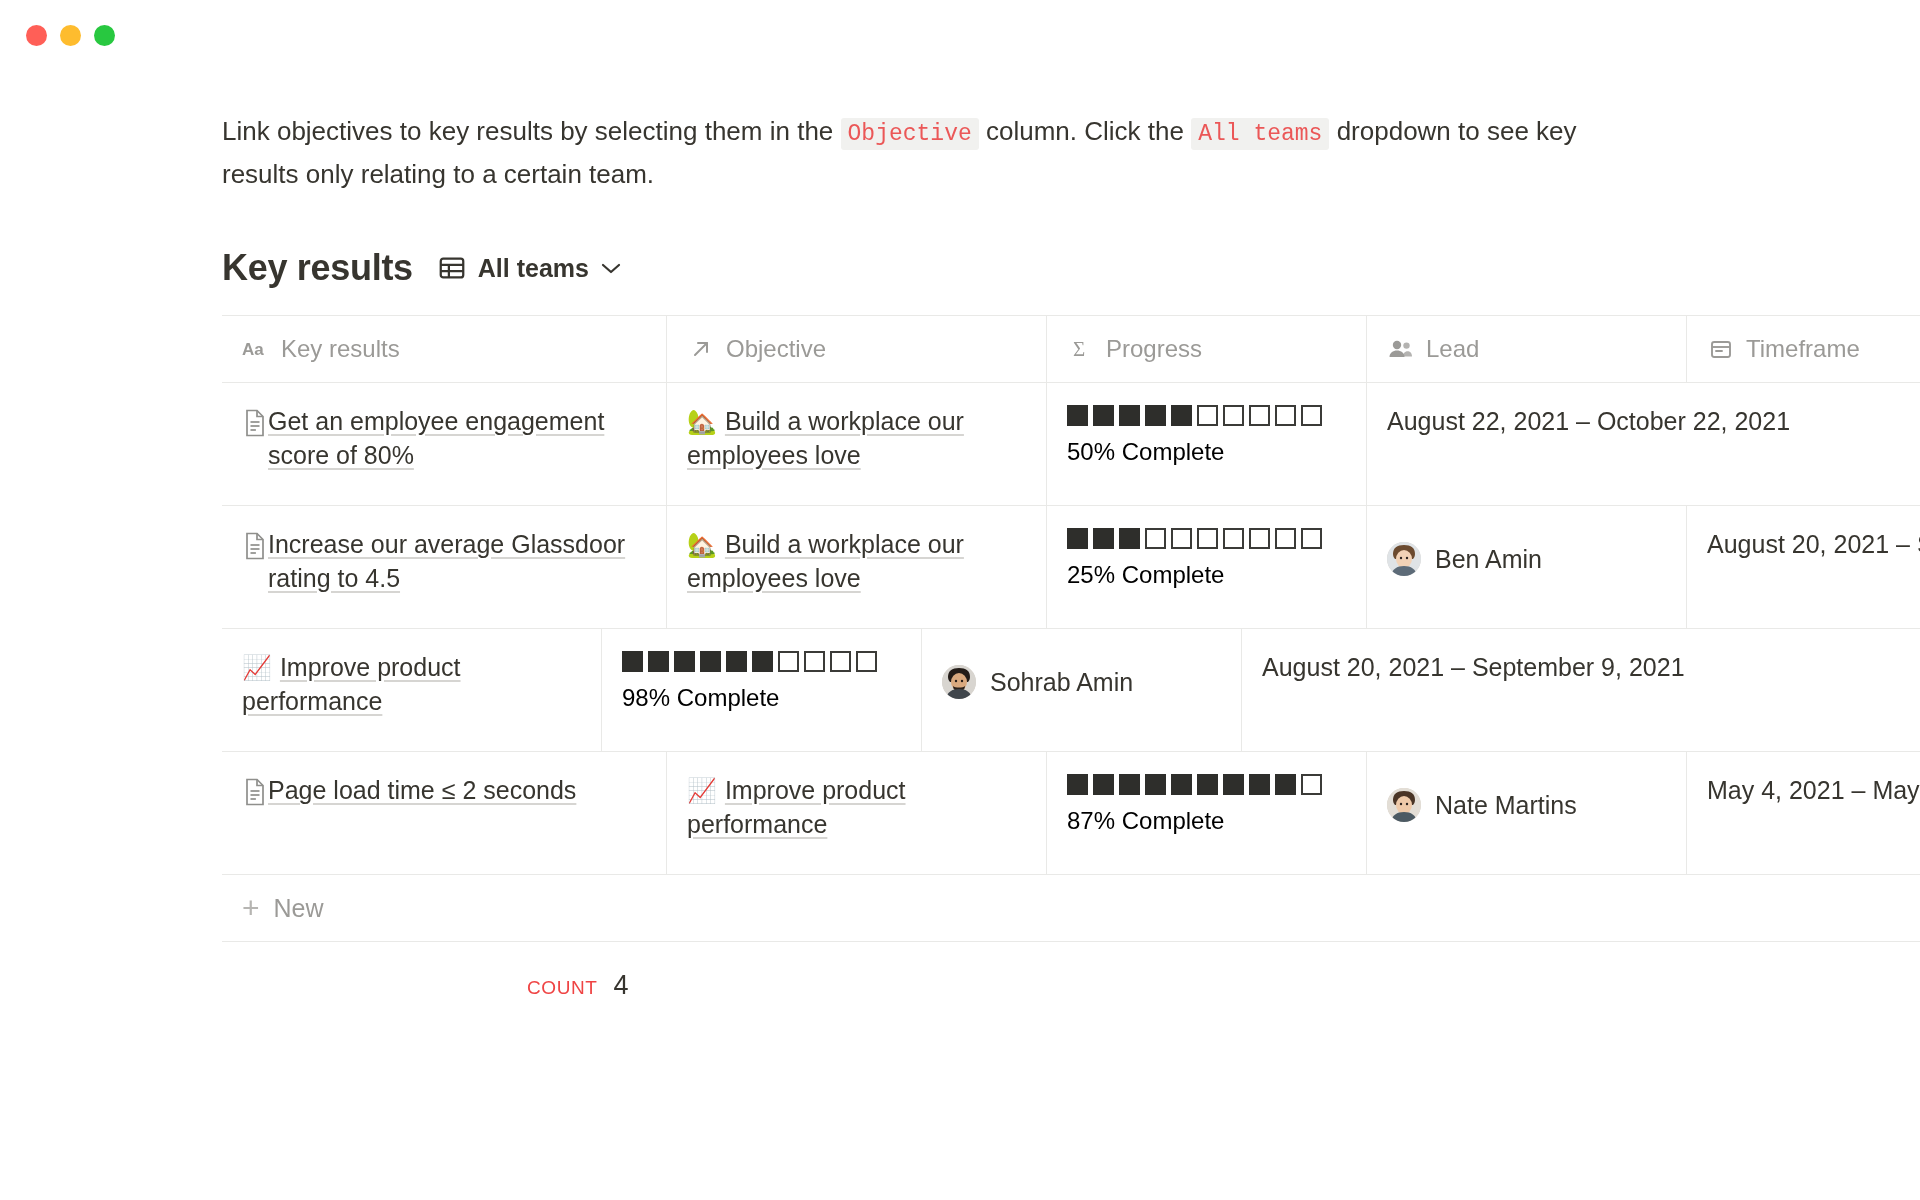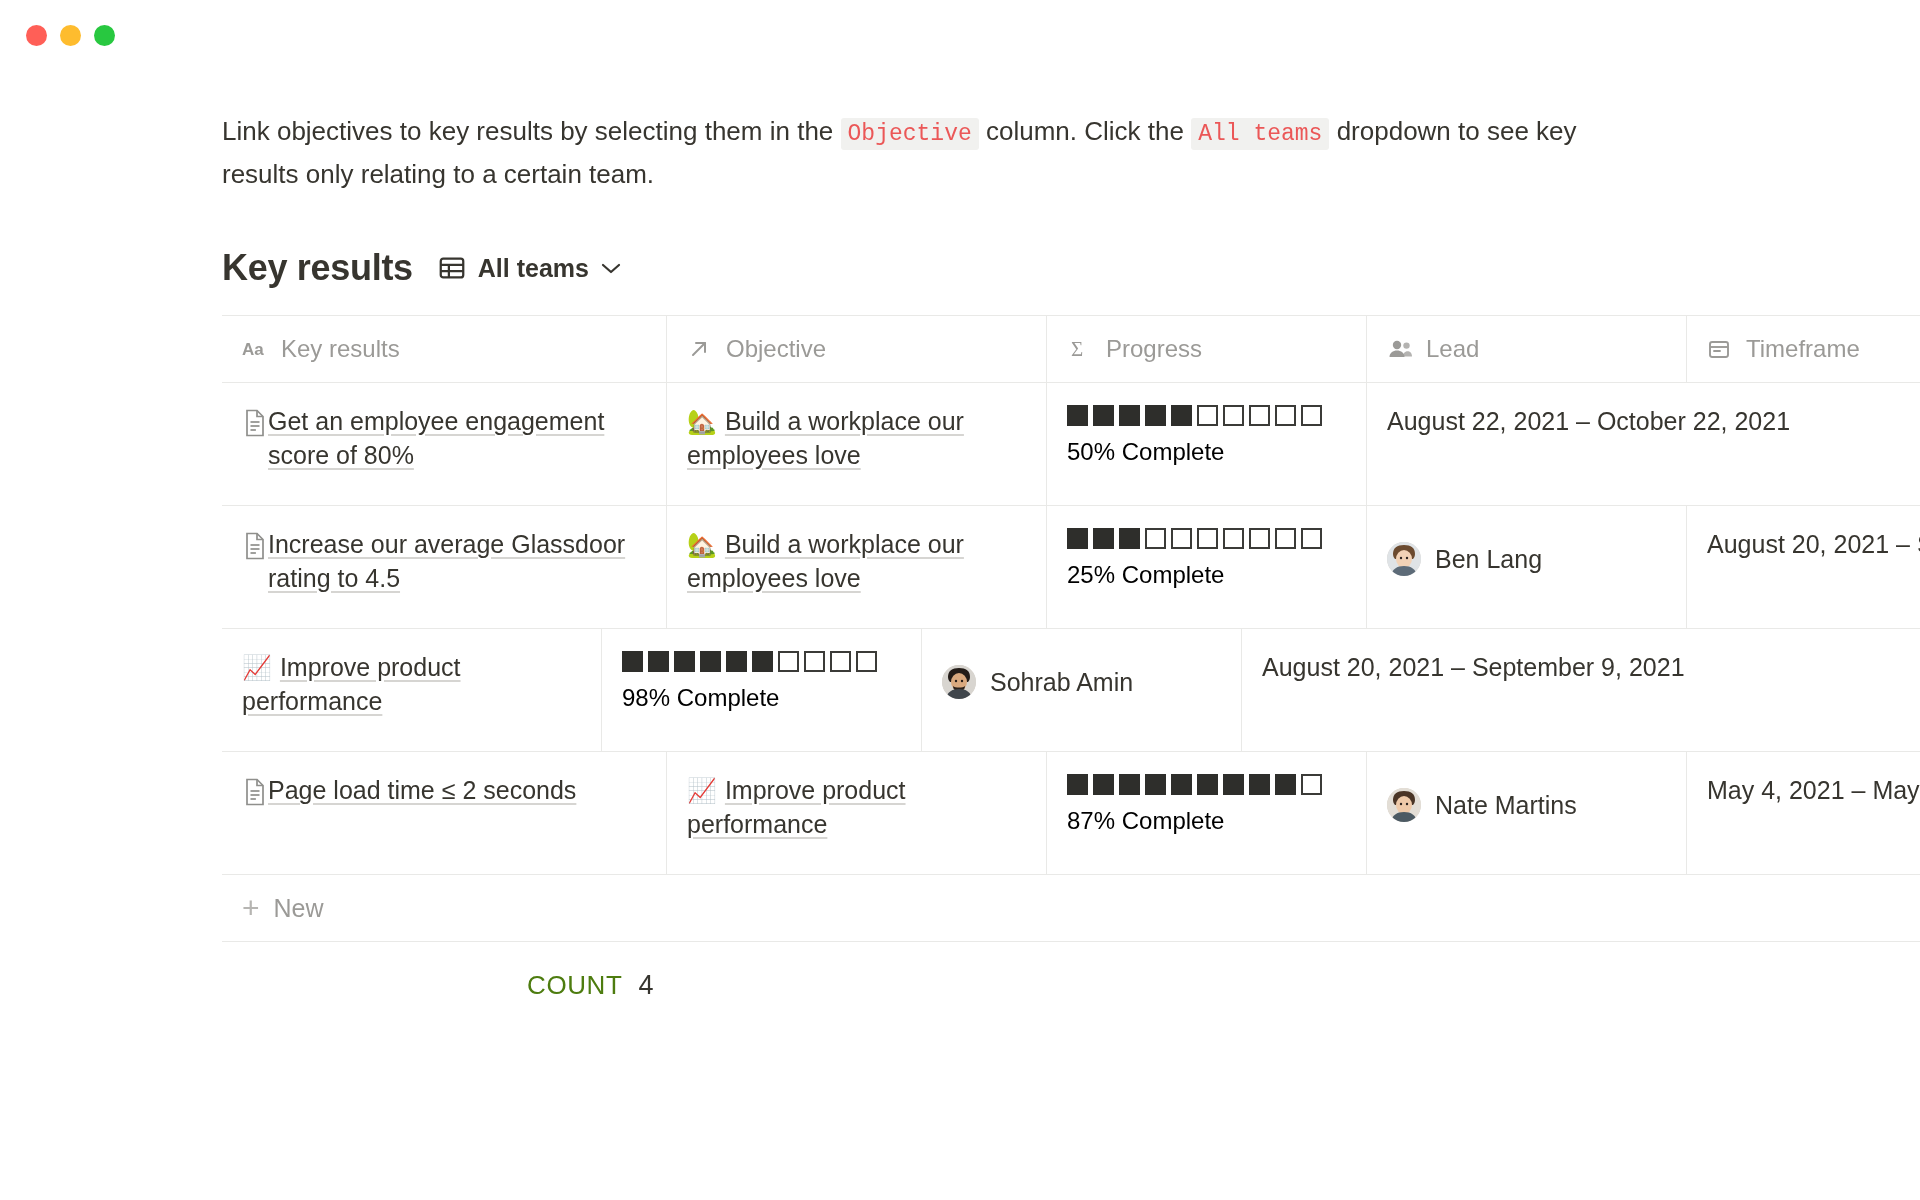--- a/index.html
+++ b/index.html
@@ -116,21 +116,21 @@
     height: 66px;
     padding-top: 0;
     padding-bottom: 0;
     gap: 13px;
     color: #9b9a97;
     font-size: 24px;
   }
   .head-cell .ico {
     display: inline-flex;
     width: 26px;
-    justify-content: flex-start;
+    justify-content: flex-end;
     color: #737373;
   }
 
   .c-keyresults { width: 445px; }
   .c-objective  { width: 380px; }
   .c-progress   { width: 320px; }
   .c-lead       { width: 320px; }
   .c-timeframe  { width: 295px; border-right: none; }
 
   .body-row { min-height: 122px; }
@@ -209,23 +209,23 @@
   .plus { font-size: 30px; line-height: 1; color: #b6b5b2; }
 
   .count-row {
     display: flex;
     align-items: baseline;
     gap: 16px;
     margin-top: 28px;
     padding-left: 305px;
   }
   .count-label {
-    font-size: 26px;
+    font-size: 19px;
     letter-spacing: 0.6px;
-    color: #4d7c0f;
+    color: #ef4444;
   }
   .count-value {
     font-size: 27px;
     color: #37352f;
   }
 </style>
 </head>
 <body>
 
 <div class="window-chrome">
@@ -384,21 +384,21 @@
         <span class="avatar">
           <svg width="34" height="34" viewBox="0 0 34 34">
             <rect width="34" height="34" fill="#dfe3e6"></rect>
             <path d="M6 12c0-6 4-9 11-9s11 3 11 9c0 2-1 4-2 5H8c-1-1-2-3-2-5z" fill="#6b4a2f"></path>
             <ellipse cx="17" cy="17" rx="8" ry="9" fill="#f2d2b6"></ellipse>
             <path d="M4 34c1-7 6-10 13-10s12 3 13 10z" fill="#5d6b78"></path>
             <circle cx="14" cy="16" r="1.2" fill="#2c2320"></circle>
             <circle cx="20" cy="16" r="1.2" fill="#2c2320"></circle>
           </svg>
         </span>
-        <span class="lead-name">Ben Lang</span>
+        <span class="lead-name">Ben Amin</span>
       </div>
       <div class="cell c-timeframe tf-cell">
         <span class="tf-text">August 20, 2021 – September 30, 2021</span>
       </div>
     </div>
 
     <div class="row body-row">
       <div class="cell c-objective">
         <span><span class="emoji">📈</span><span class="obj-link">Improve product performance</span></span>
       </div>

